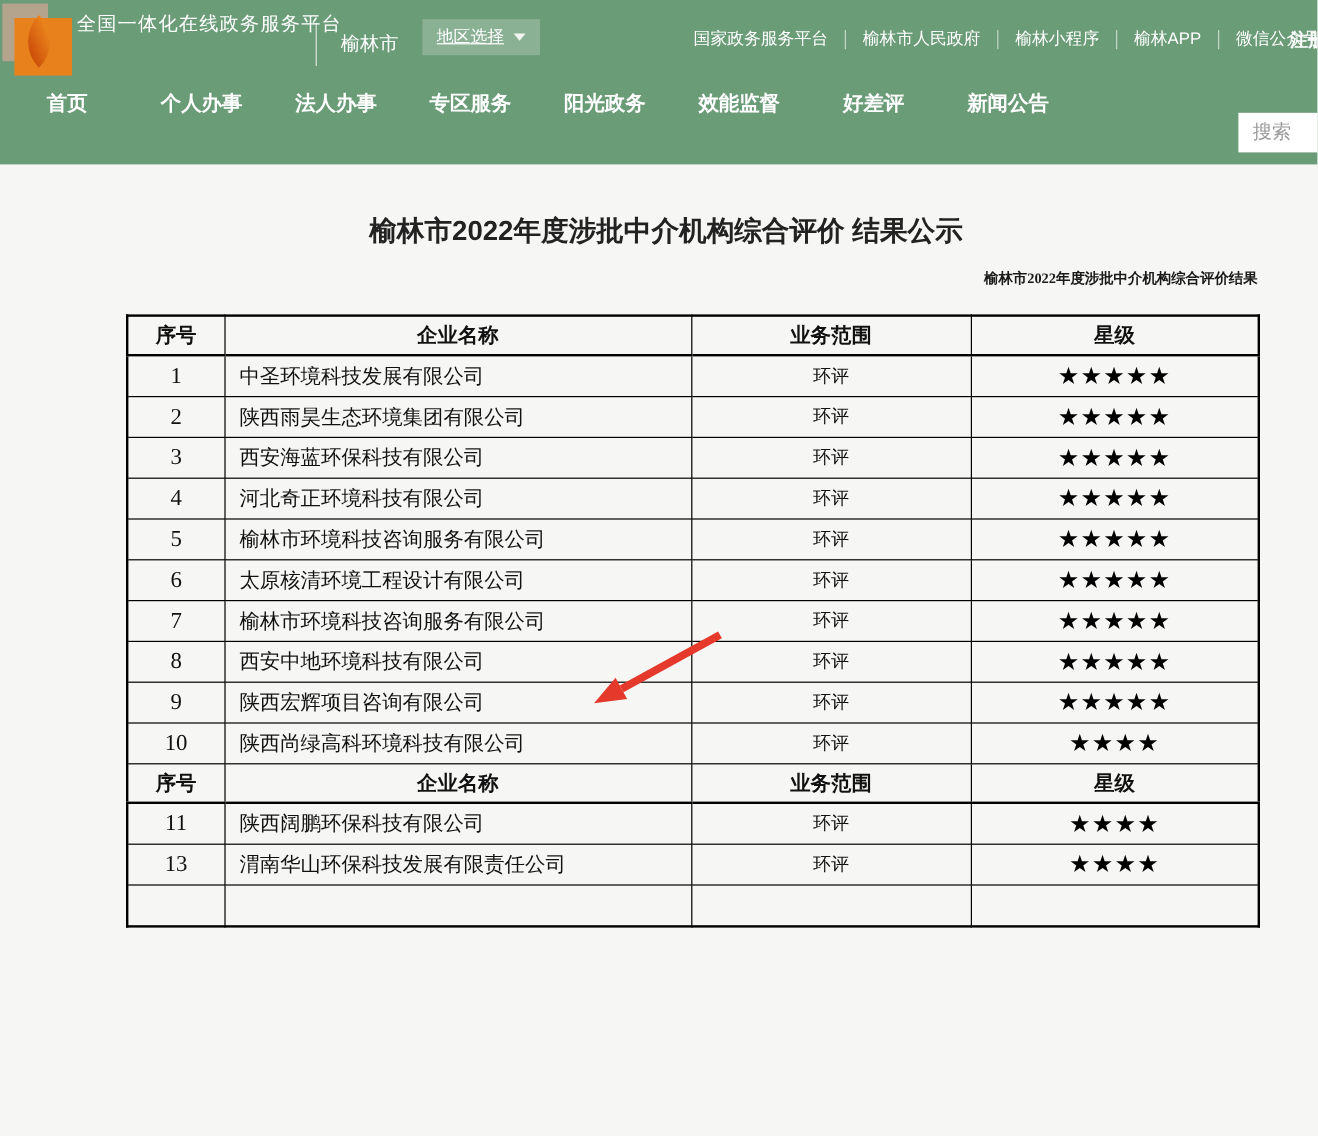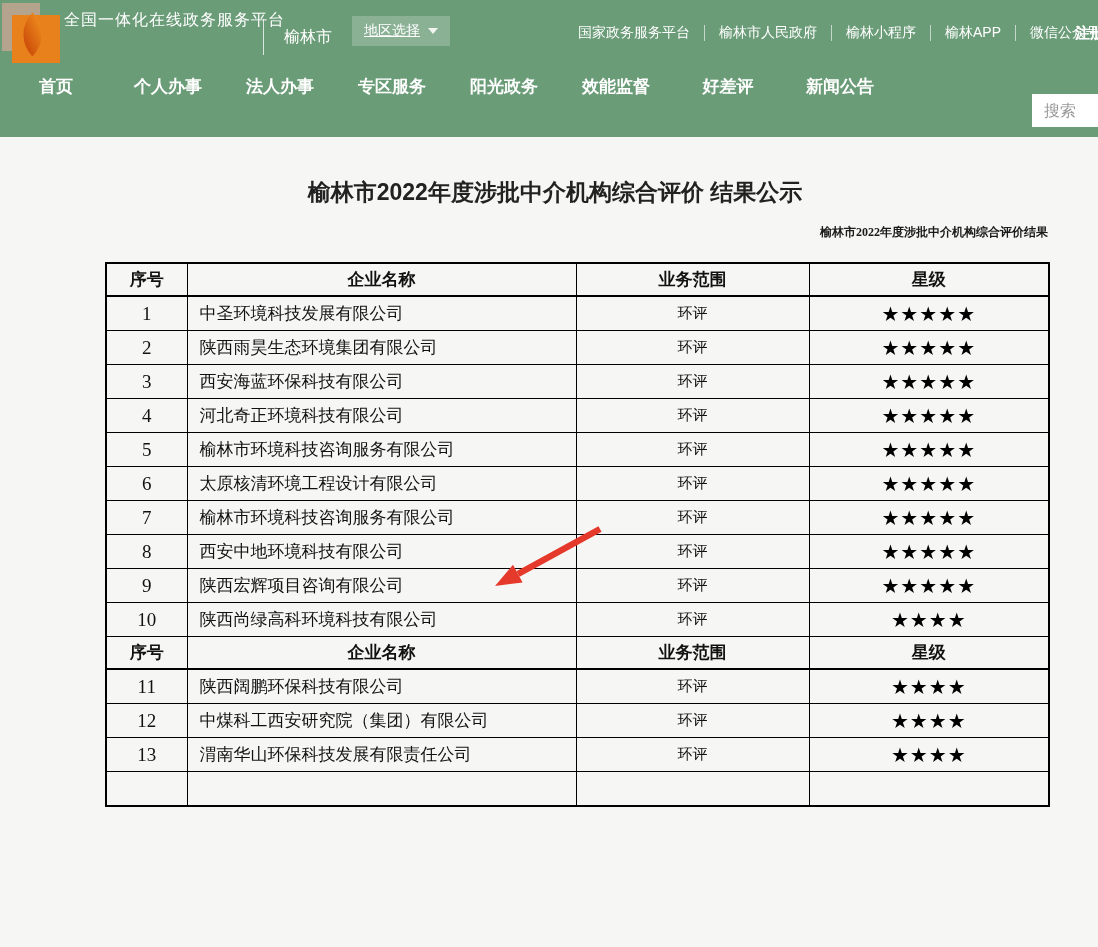--- a/index.html
+++ b/index.html
@@ -181,26 +181,20 @@
           <th>业务范围</th>
           <th>星级</th>
         </tr>
         <tr>
           <td class="cell-no">11</td>
           <td class="cell-company">陕西阔鹏环保科技有限公司</td>
           <td class="cell-scope">环评</td>
           <td class="cell-stars">★★★★</td>
         </tr>
         <tr>
-          <td class="cell-no">12</td>
-          <td class="cell-company">中煤科工西安研究院（集团）有限公司</td>
-          <td class="cell-scope">环评</td>
-          <td class="cell-stars">★★★★</td>
-        </tr>
-        <tr>
           <td class="cell-no">13</td>
           <td class="cell-company">渭南华山环保科技发展有限责任公司</td>
           <td class="cell-scope">环评</td>
           <td class="cell-stars">★★★★</td>
         </tr>
         <tr>
           <td></td>
           <td></td>
           <td></td>
           <td></td>

